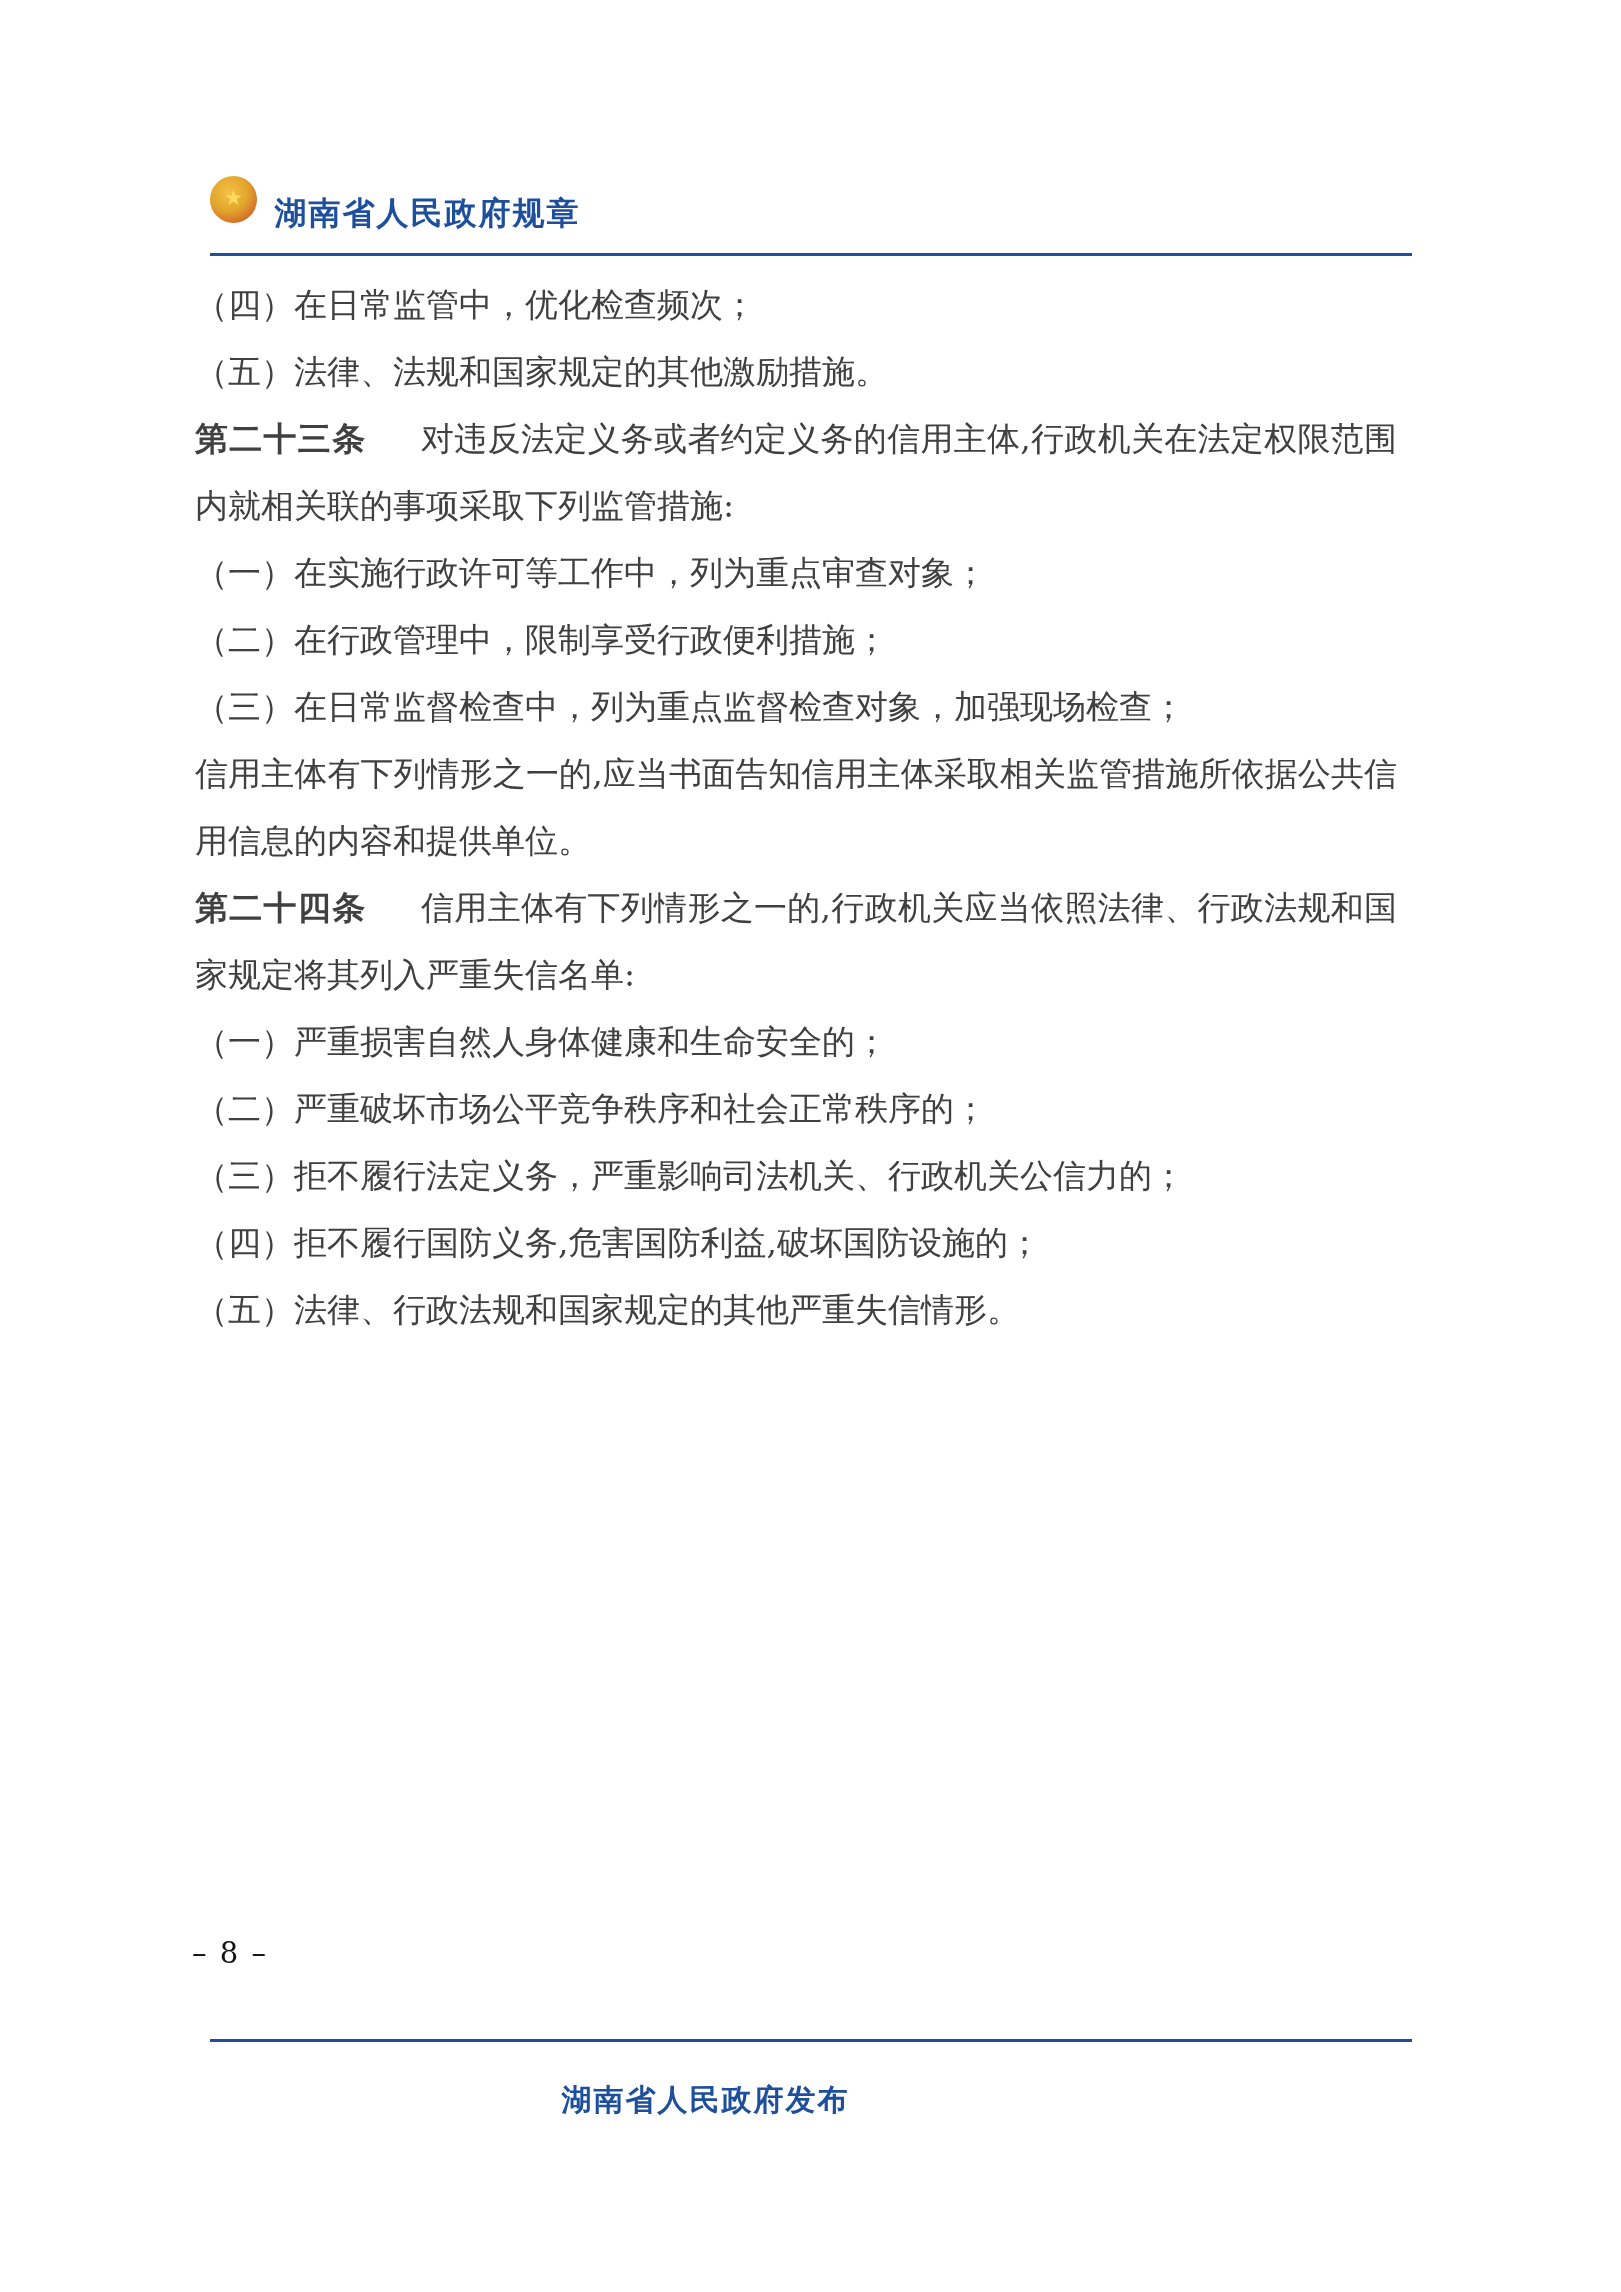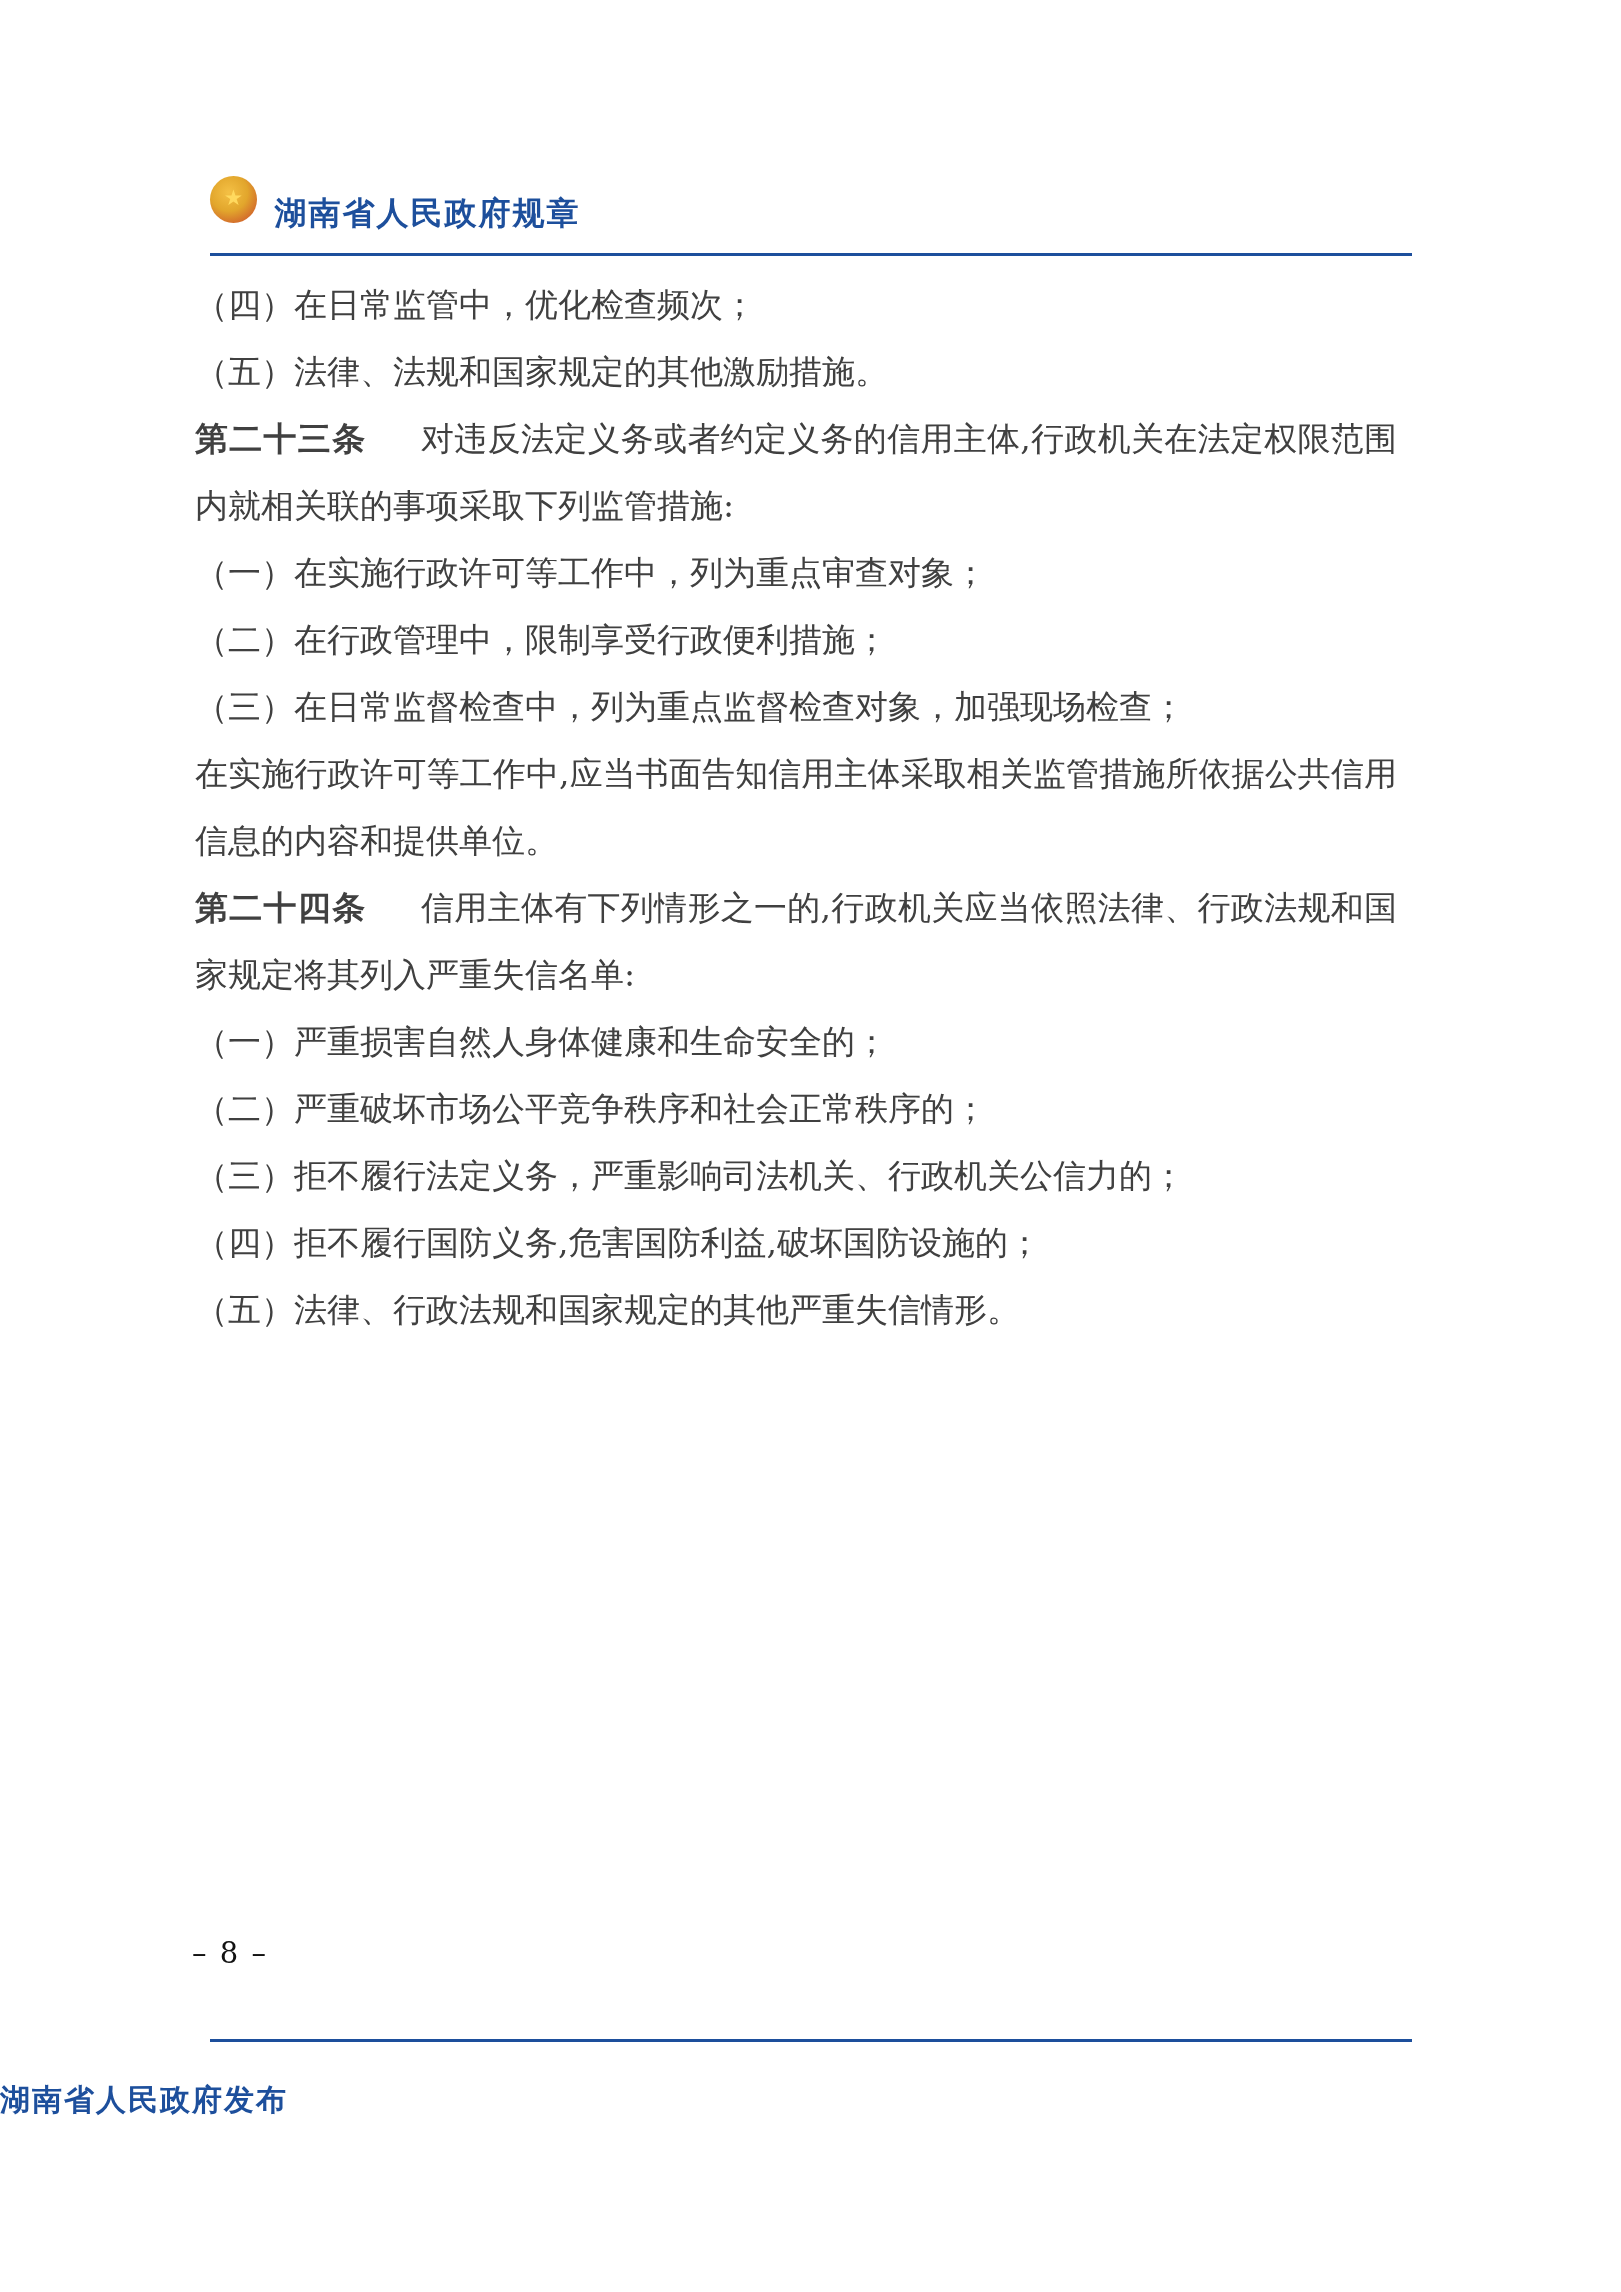--- a/index.html
+++ b/index.html
@@ -111,21 +111,21 @@
     top: 1936px;
     font-size: 29px;
     color: #121212;
     letter-spacing: 2px;
   }
   .footer-publisher {
     position: absolute;
     left: 0;
     top: 2080px;
     width: 1411px;
-    text-align: left;
+    text-align: center;
     font-family: "DejaVu Sans", "Liberation Sans", sans-serif;
     font-weight: bold;
     font-size: 30px;
     letter-spacing: 2px;
     color: #1d4f9c;
   }
 </style>
 </head>
 <body>
 
@@ -164,21 +164,21 @@
     <p class="p-item">
       <span>（二）在行政管理中，限制享受行政便利措施；</span>
     </p>
 
     <p class="p-item">
       <span>（三）在日常监督检查中，列为重点监督检查对象，加强现场检查；</span>
     </p>
 
 
     <p class="p-indent">
-      <span>在实施行政许可等工作中,应当书面告知信用主体采取相关监管措施所依据公共信用信息的内容和提供单位。</span>
+      <span>信用主体有下列情形之一的,应当书面告知信用主体采取相关监管措施所依据公共信用信息的内容和提供单位。</span>
     </p>
 
     <p class="p-indent">
       <span class="art-no">第二十四条</span>
       <span class="art-gap"></span>
       <span>信用主体有下列情形之一的,行政机关应当依照法律、行政法规和国家规定将其列入严重失信名单:</span>
     </p>
 
     <p class="p-item">
       <span>（一）严重损害自然人身体健康和生命安全的；</span>

